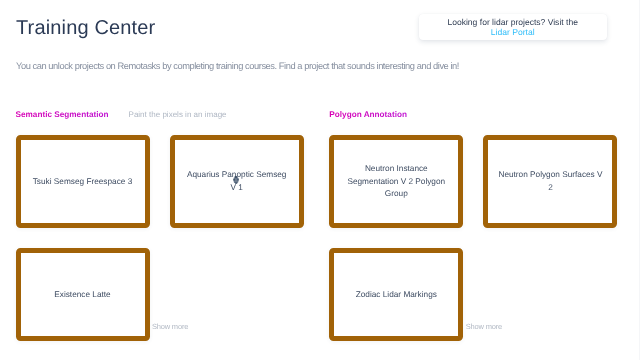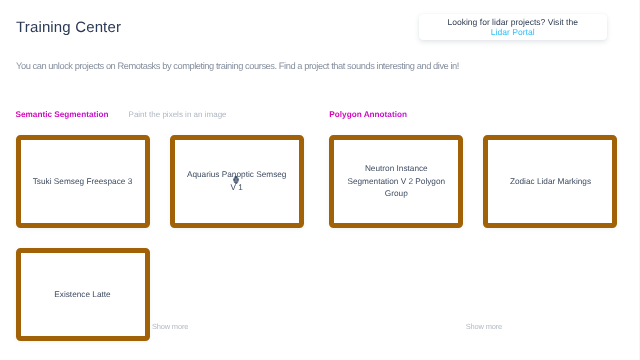--- a/index.html
+++ b/index.html
@@ -20,21 +20,21 @@
     height: 360px;
     background: #fff;
     overflow: hidden;
   }
 
   
   .page-title {
     position: absolute;
     left: 16px;
     top: 18.5px;
-    font-size: 15px;
+    font-size: 20px;
     line-height: 18px;
     font-weight: 400;
     color: #2b3a55;
     letter-spacing: 0.15px;
     white-space: nowrap;
     text-align: center;
   }
   .lidar-banner {
     position: absolute;
     left: 418.7px;
@@ -182,20 +182,21 @@
     </div>
     <div class="show-more">Show more</div>
   </div>
 
   <div class="group g1">
     <div class="group-head">
       <span class="group-name">Polygon Annotation</span>
     </div>
     <div class="cards">
       <div class="card">Neutron Instance Segmentation V 2 Polygon Group</div>
+      <div class="card">Neutron Polygon Surfaces V 2</div>
       <div class="card">Zodiac Lidar Markings</div>
     </div>
     <div class="show-more">Show more</div>
   </div>
 
   <div class="page-edge"></div>
 
   <div class="cursor">
     <svg width="6" height="8" viewBox="0 0 12 16" xmlns="http://www.w3.org/2000/svg">
       <path d="M3.6 0.9 L2.2 4.0 L1.5 8.2 L2.2 12.4 L4.4 14.6 L7.4 15.0 L9.6 13.2 L10.6 9.6 L10.3 5.0 L8.6 1.8 Z" fill="#5a6b80" stroke="#4a5d76" stroke-width="1.0" stroke-linejoin="round" stroke-linecap="round" opacity="0.88"></path>

